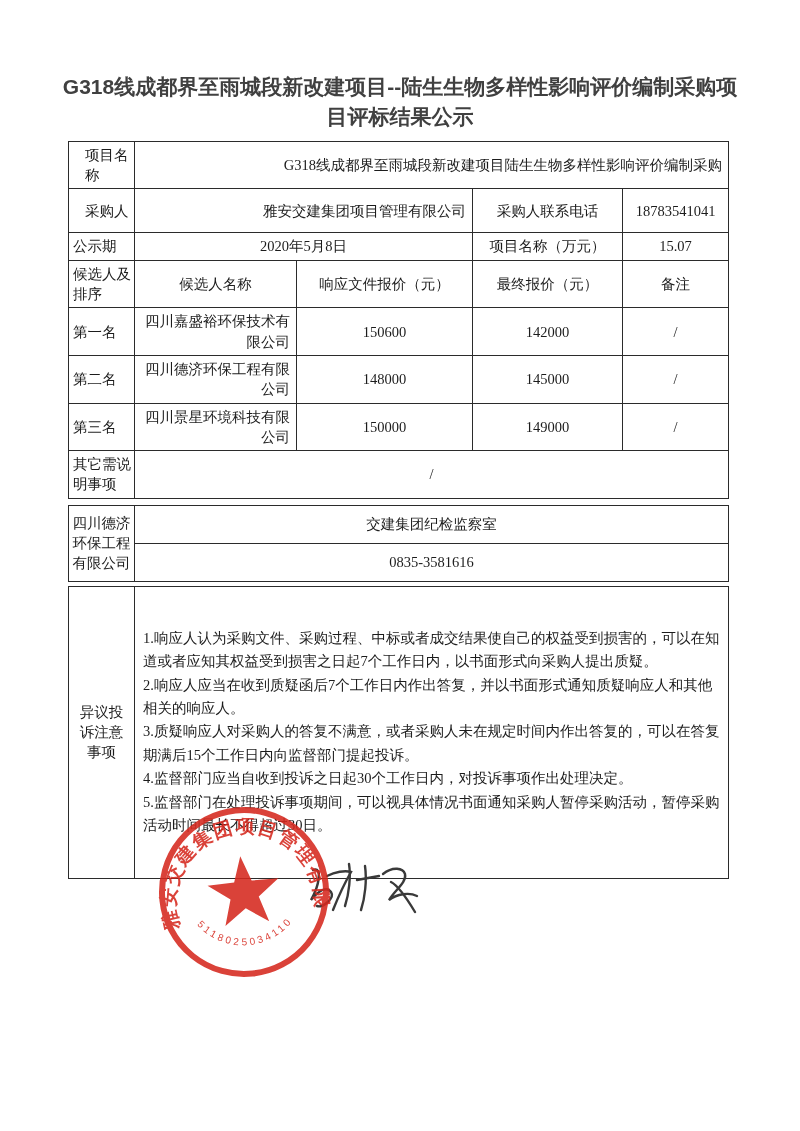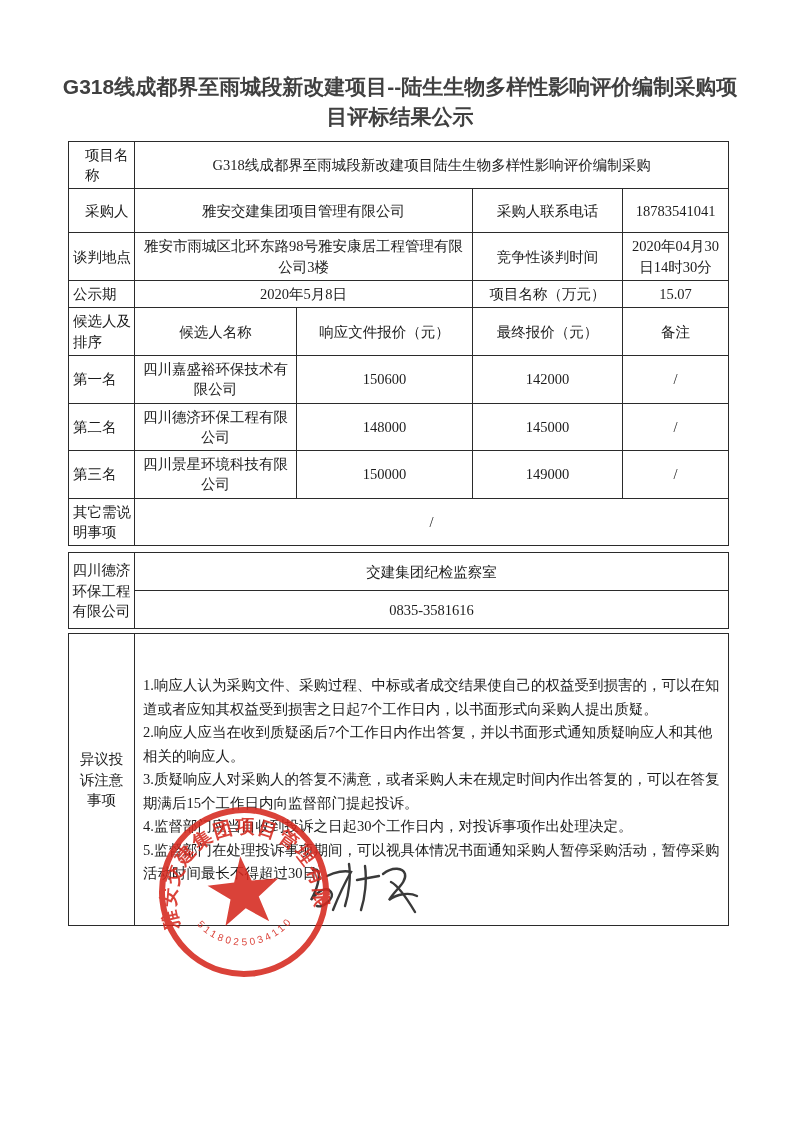--- a/index.html
+++ b/index.html
@@ -39,21 +39,21 @@
     vertical-align: middle;
     word-break: break-all;
     line-height: 1.4;
   }
   .tbl-main { margin-top: 8px; }
   .tbl-gap-sm { margin-top: 6px; }
   .tbl-gap-xs { margin-top: 4px; }
 
   .lbl { text-align: left; padding-left: 4px; padding-right: 2px; }
   .ctr { text-align: center; }
-  .lft { text-align: center; }
+  .lft { text-align: right; }
 
   .h44 { height: 44px; padding-left: 16px; }
   .h46 { height: 46px; }
   .h25 { height: 25px; }
   .h40 { height: 40px; }
   .h42 { height: 42px; }
   .h38 { height: 38px; }
 
   .complaint-cell {
     height: 292px;
@@ -107,26 +107,20 @@
     <tbody>
         <tr>
       <td class="lbl h44">项目名称</td>
       <td class="lft" colspan="4">G318线成都界至雨城段新改建项目陆生生物多样性影响评价编制采购</td>
     </tr>
     <tr>
       <td class="lbl h44">采购人</td>
       <td class="lft" colspan="2">雅安交建集团项目管理有限公司</td>
       <td class="ctr">采购人联系电话</td>
       <td class="ctr">18783541041</td>
-    </tr>
-    <tr>
-      <td class="lbl h46">谈判地点</td>
-      <td class="lft" colspan="2">雅安市雨城区北环东路98号雅安康居工程管理有限公司3楼</td>
-      <td class="ctr">竞争性谈判时间</td>
-      <td class="ctr">2020年04月30日14时30分</td>
     </tr>
     <tr>
       <td class="lbl h25">公示期</td>
       <td class="ctr" colspan="2">2020年5月8日</td>
       <td class="ctr">项目名称（万元）</td>
       <td class="ctr">15.07</td>
     </tr>
     <tr>
       <td class="lbl h40">候选人及排序</td>
       <td class="ctr">候选人名称</td>

